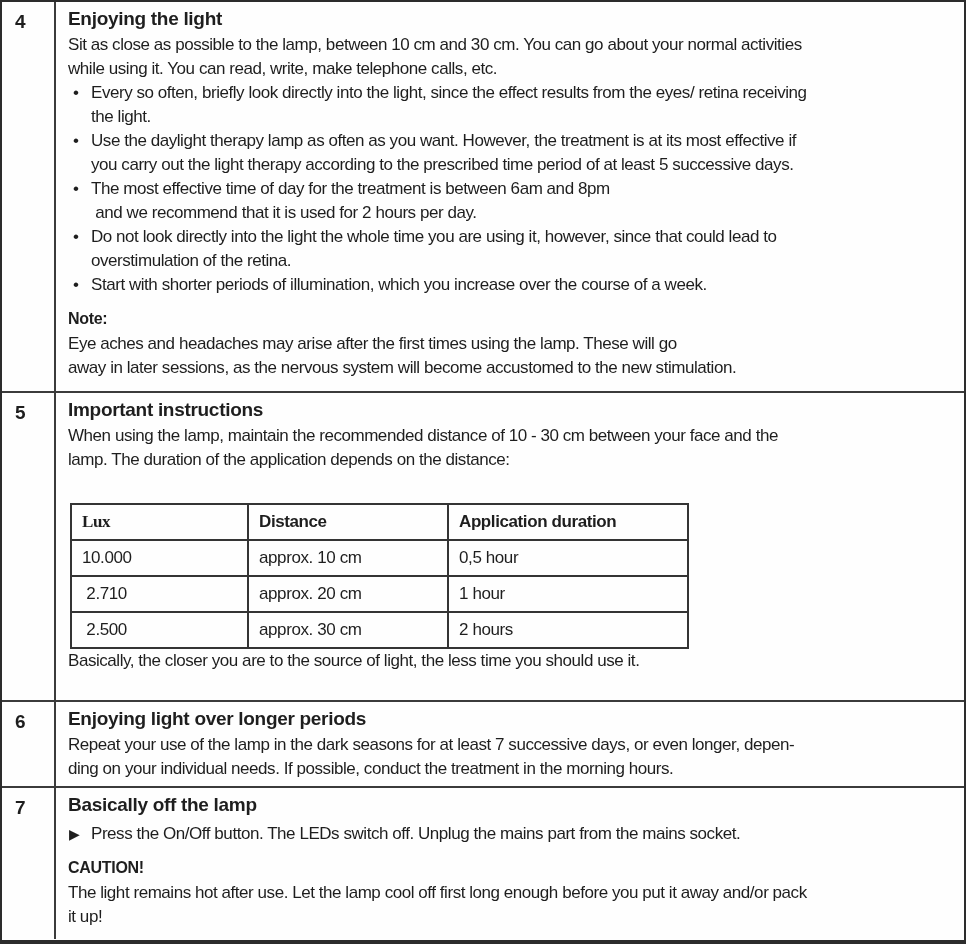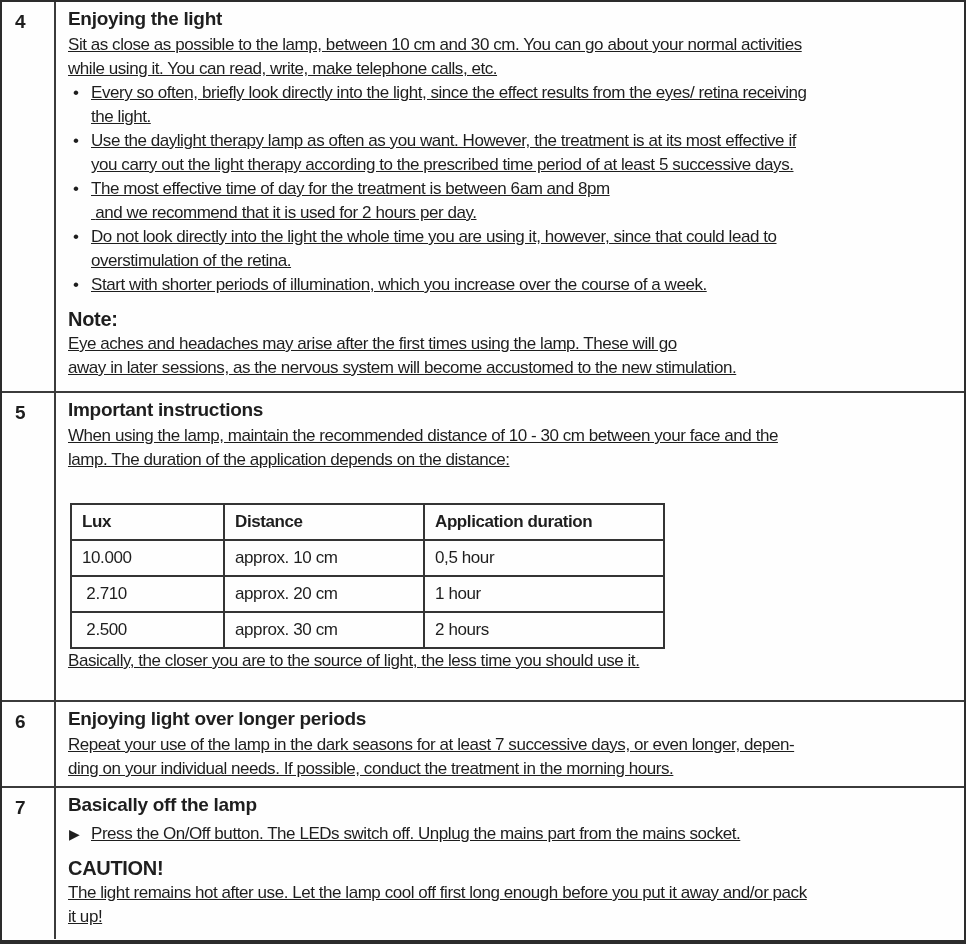--- a/index.html
+++ b/index.html
@@ -30,48 +30,47 @@
   }
   .content { flex: 1; padding: 3px 8px 16px 12px; overflow: hidden; }
   .title {
     font-weight: 700; font-size: 19px; line-height: 28px;
     letter-spacing: -0.3px;
   }
   .text {
     font-size: 17px; line-height: 24px;
     letter-spacing: -0.45px;
     white-space: pre-wrap;
-    text-decoration: underline;
   }
   .bullets { list-style: none; }
   .bullets li { display: flex; }
   .b-icon {
     flex: 0 0 23px;
     font-size: 17px; line-height: 24px;
     padding-left: 5px;
   }
   .subhead {
-    font-weight: 700; font-size: 20px; line-height: 26px;
+    font-weight: 700; font-size: 16px; line-height: 26px;
     letter-spacing: -0.3px;
     margin-top: 9px;
   }
   .lux-table {
     border-collapse: collapse;
     margin: 31px 0 0 2px;
   }
   .lux-table th, .lux-table td {
     border: 2px solid #343434;
     height: 36px;
     text-align: left; vertical-align: middle;
     font-size: 17px; letter-spacing: -0.4px;
     padding: 0 0 0 10px;
     white-space: pre-wrap;
   }
   .lux-table th { font-weight: 700; }
-  .col-lux { width: 153px; }
+  .col-lux { width: 177px; font-family: Liberation Serif, serif; }
   .col-dist { width: 200px; }
   .col-dur { width: 240px; }
   .footnote { }
   .step { display: flex; margin-top: 3px; }
   .arrow-icon {
     flex: 0 0 23px;
     font-size: 14px; line-height: 24px;
     padding-left: 1px;
   }
 </style>

